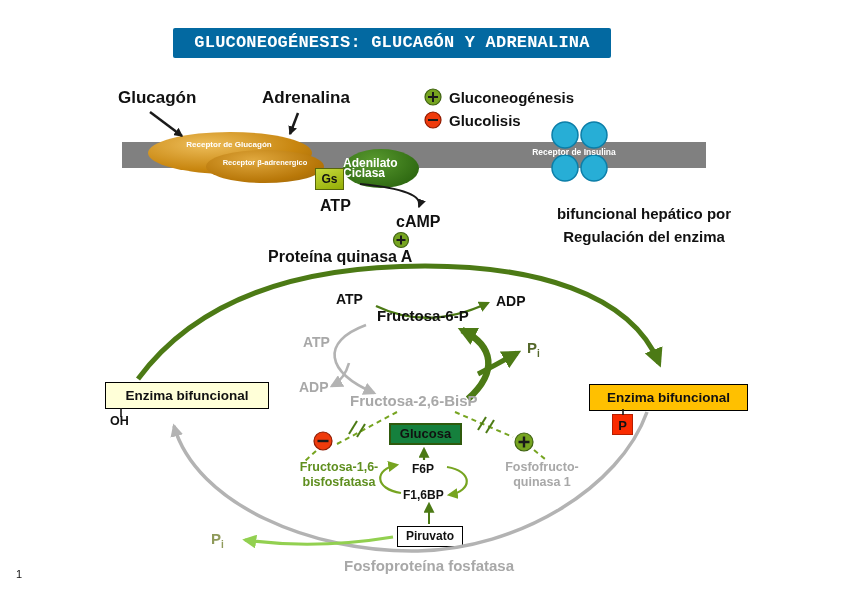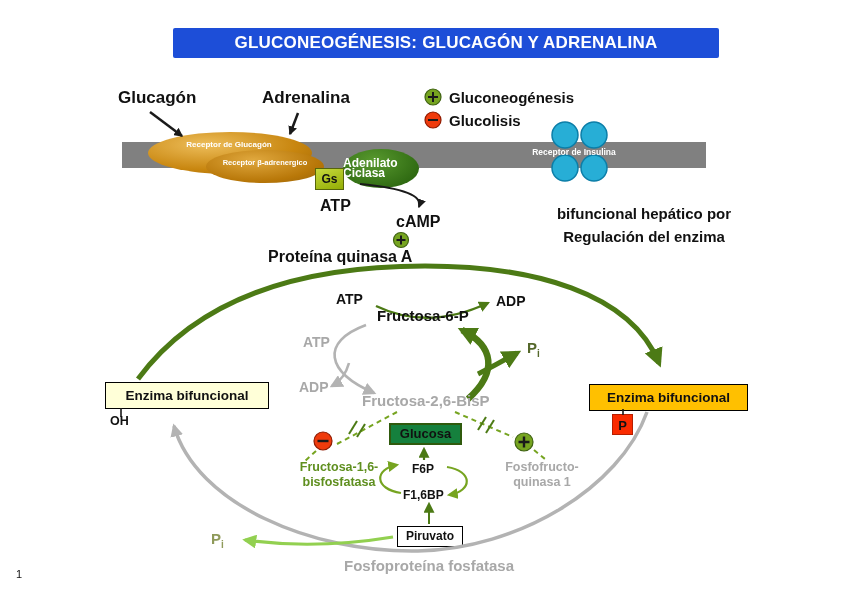--- a/index.html
+++ b/index.html
@@ -26,22 +26,22 @@
   #box-left{left:105px;top:382px;width:162px;height:25px;background:#ffffd8;border:1px solid #000;
             text-align:center;line-height:25px;font-size:13.5px;}
   #box-right{left:589px;top:384px;width:157px;height:25px;background:#ffc000;border:1px solid #000;
              text-align:center;line-height:25px;font-size:13.5px;}
   #p-box{left:612px;top:414px;width:21px;height:21px;background:#fa2b00;border:1px solid #b71e00;
          text-align:center;line-height:21px;font-size:13px;color:#111;box-sizing:border-box;}
   #glucosa-box{left:389px;top:423px;width:73px;height:22px;background:#15803d;border:2px solid #2f5a0d;
                text-align:center;line-height:18px;font-size:13px;box-sizing:border-box;}
   #piruvato-box{left:397px;top:526px;width:66px;height:21px;background:#fff;border:1px solid #000;
                 text-align:center;line-height:19px;font-size:12px;box-sizing:border-box;}
-  #title-bar{left:173px;top:28px;width:546px;height:30px;background:#1d4ed8;color:#fff;
-             text-align:center;line-height:30px;font-size:17px;border-radius:2px;letter-spacing:.2px;}
+  #title-bar{left:173px;top:28px;width:438px;height:30px;background:#0369a1;color:#fff;
+             text-align:center;line-height:30px;font-size:17px;border-radius:2px;letter-spacing:.2px;font-family:Liberation Mono, monospace;}
   sub{font-size:10px;}
 </style>
 </head>
 <body>
 
 <div id="canvas">
 
   <div class="layer">
     <div id="membrane" class="abs"></div>
     <div id="receptor1" class="abs ellipse"></div>
@@ -171,21 +171,21 @@
       <span style="display:block;">bifuncional hepático por</span>
       <span style="display:block;">Regulación del enzima</span>
     </div>
 
     <div class="abs txt" style="left:336px;top:291px;font-size:14px;">ATP</div>
     <div class="abs txt" style="left:496px;top:293px;font-size:14px;">ADP</div>
     <div class="abs txt" style="left:377px;top:307px;font-size:15px;">Fructosa-6-P</div>
 
     <div class="abs txt gray" style="left:303px;top:334px;font-size:14px;">ATP</div>
     <div class="abs txt gray" style="left:299px;top:379px;font-size:14px;">ADP</div>
-    <div class="abs txt gray" style="left:362px;top:392px;font-size:15px;">Fructosa-2,6-BisP</div>
+    <div class="abs txt gray" style="left:350px;top:392px;font-size:15px;">Fructosa-2,6-BisP</div>
 
     <div class="abs txt" style="left:527px;top:339px;font-size:15px;color:#55682b;">
       <span>P</span><sub>i</sub>
     </div>
 
     <div class="abs txt" style="left:110px;top:414px;font-size:12.5px;">OH</div>
 
     <div class="abs txt ctr green-txt" style="left:283px;top:460px;width:112px;font-size:12.5px;line-height:15px;">
       <span style="display:block;">Fructosa-1,6-</span>
       <span style="display:block;">bisfosfatasa</span>

